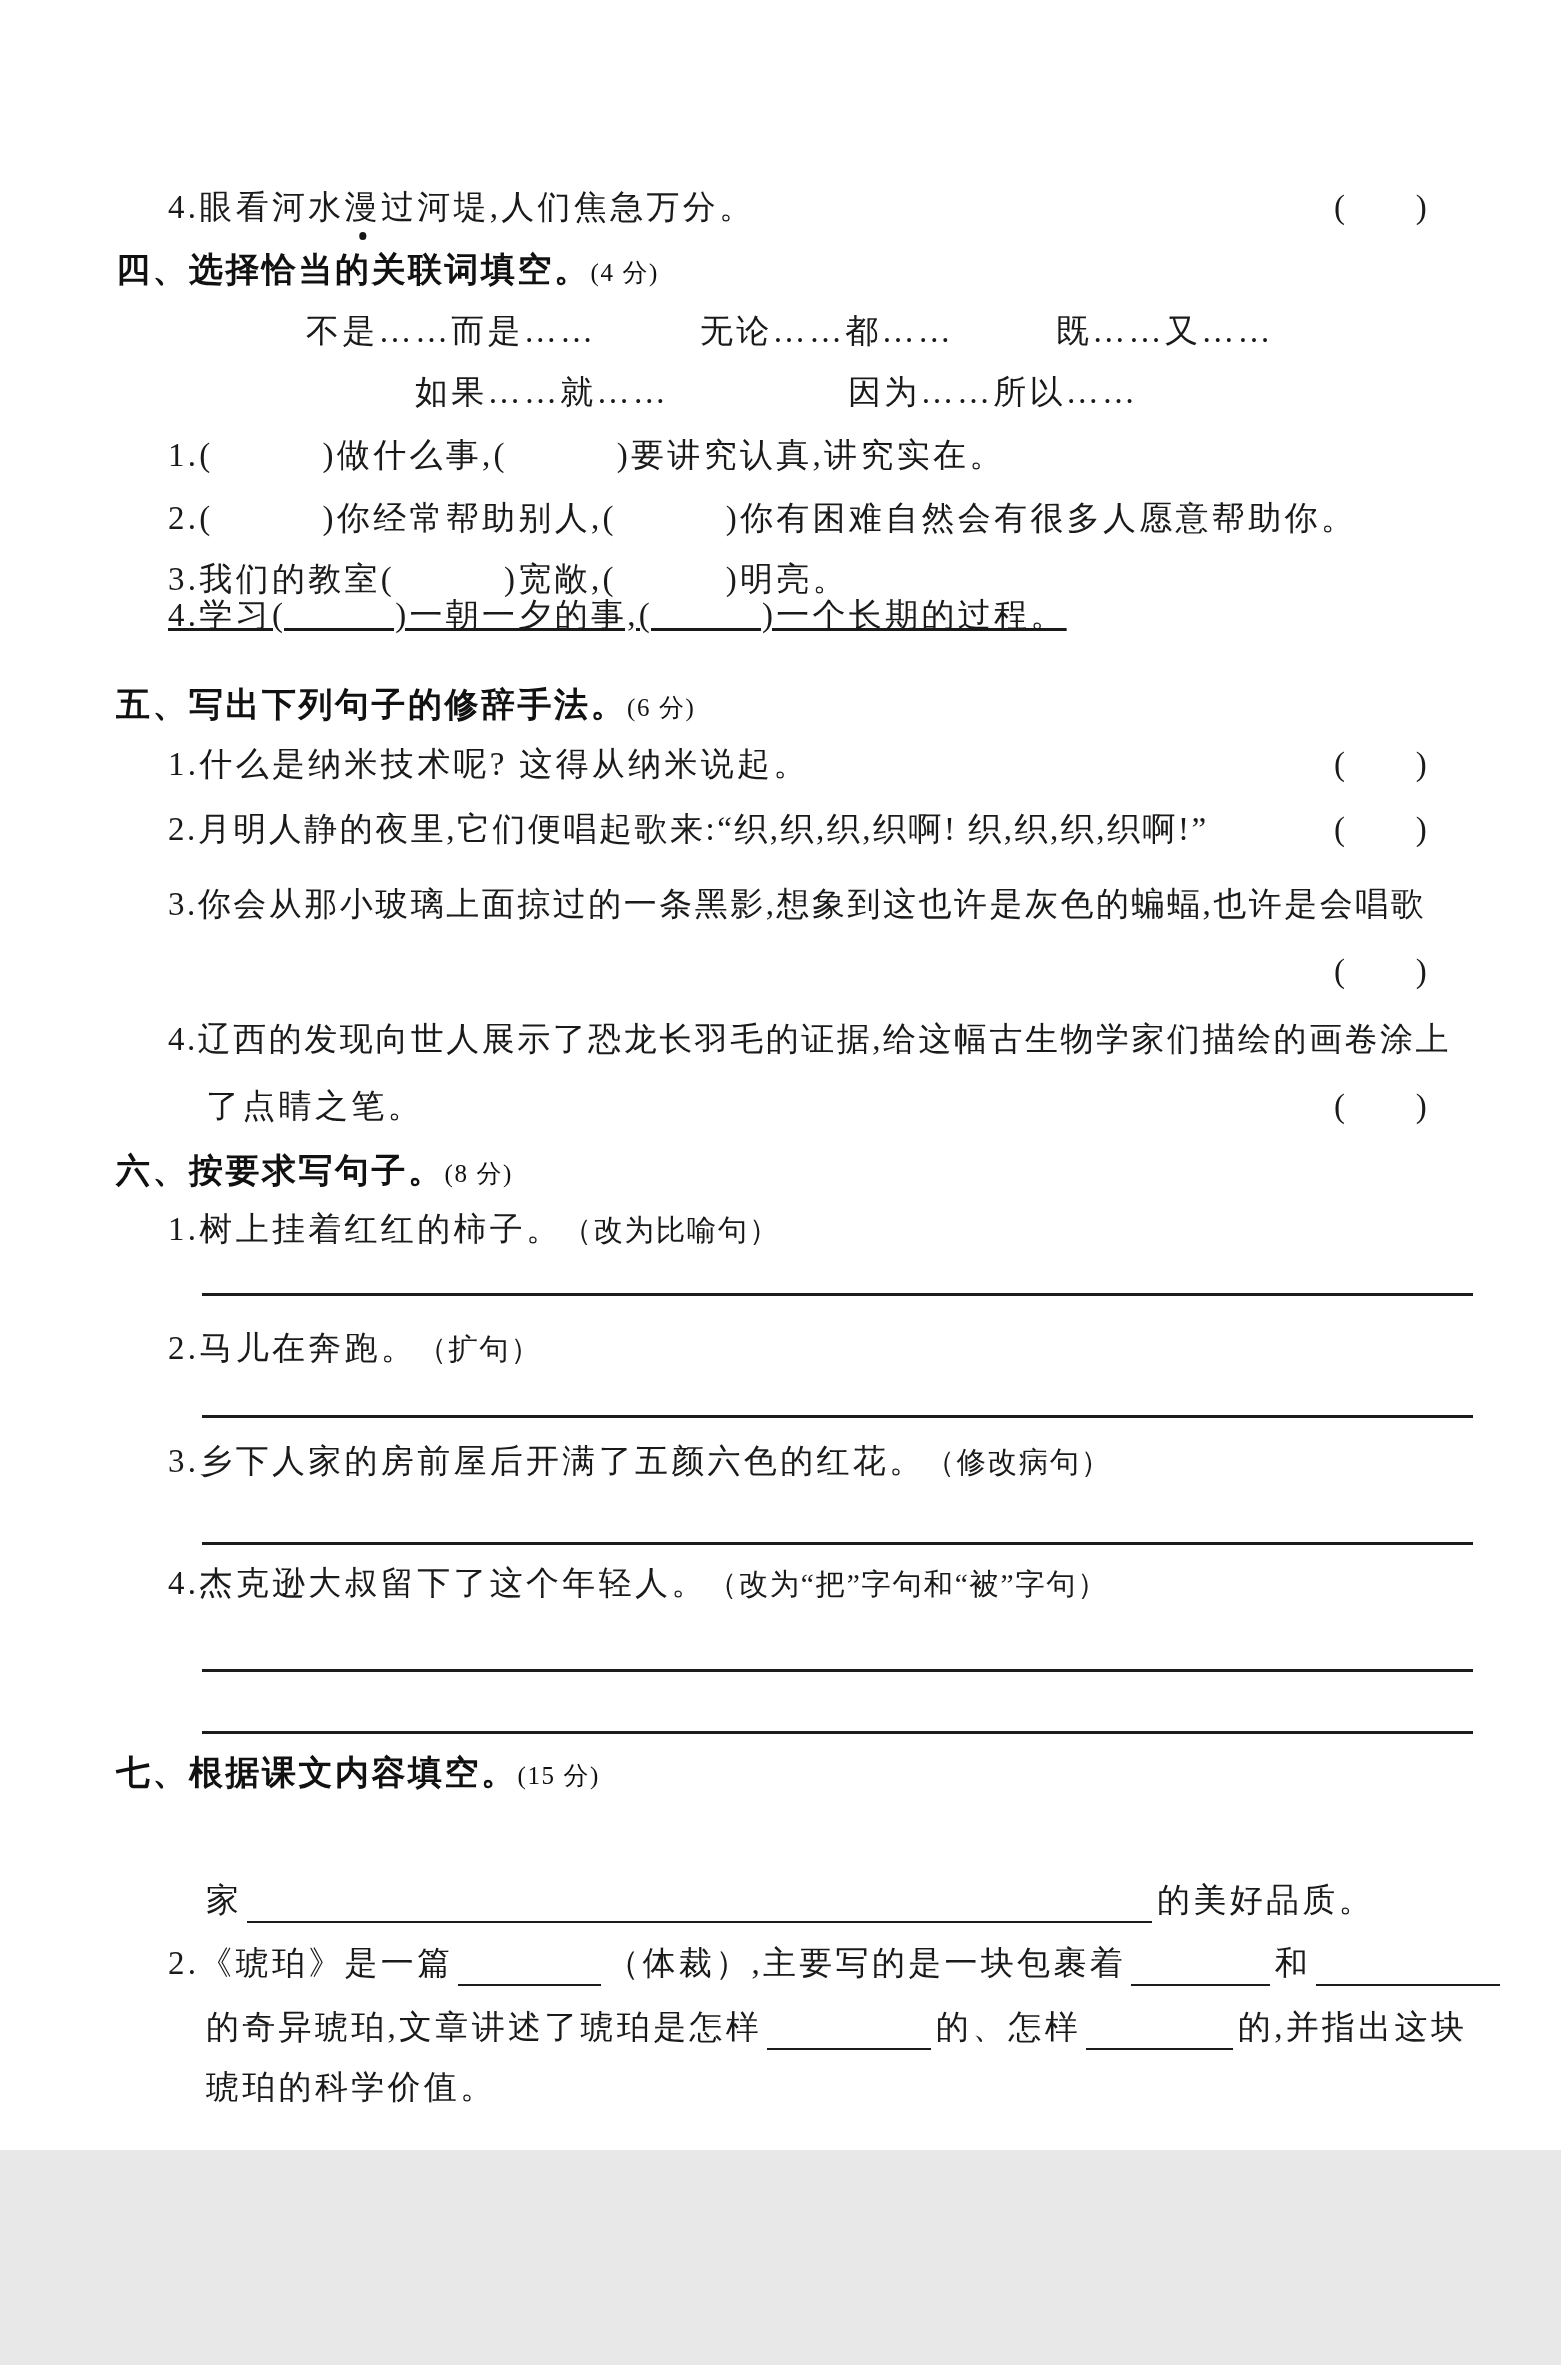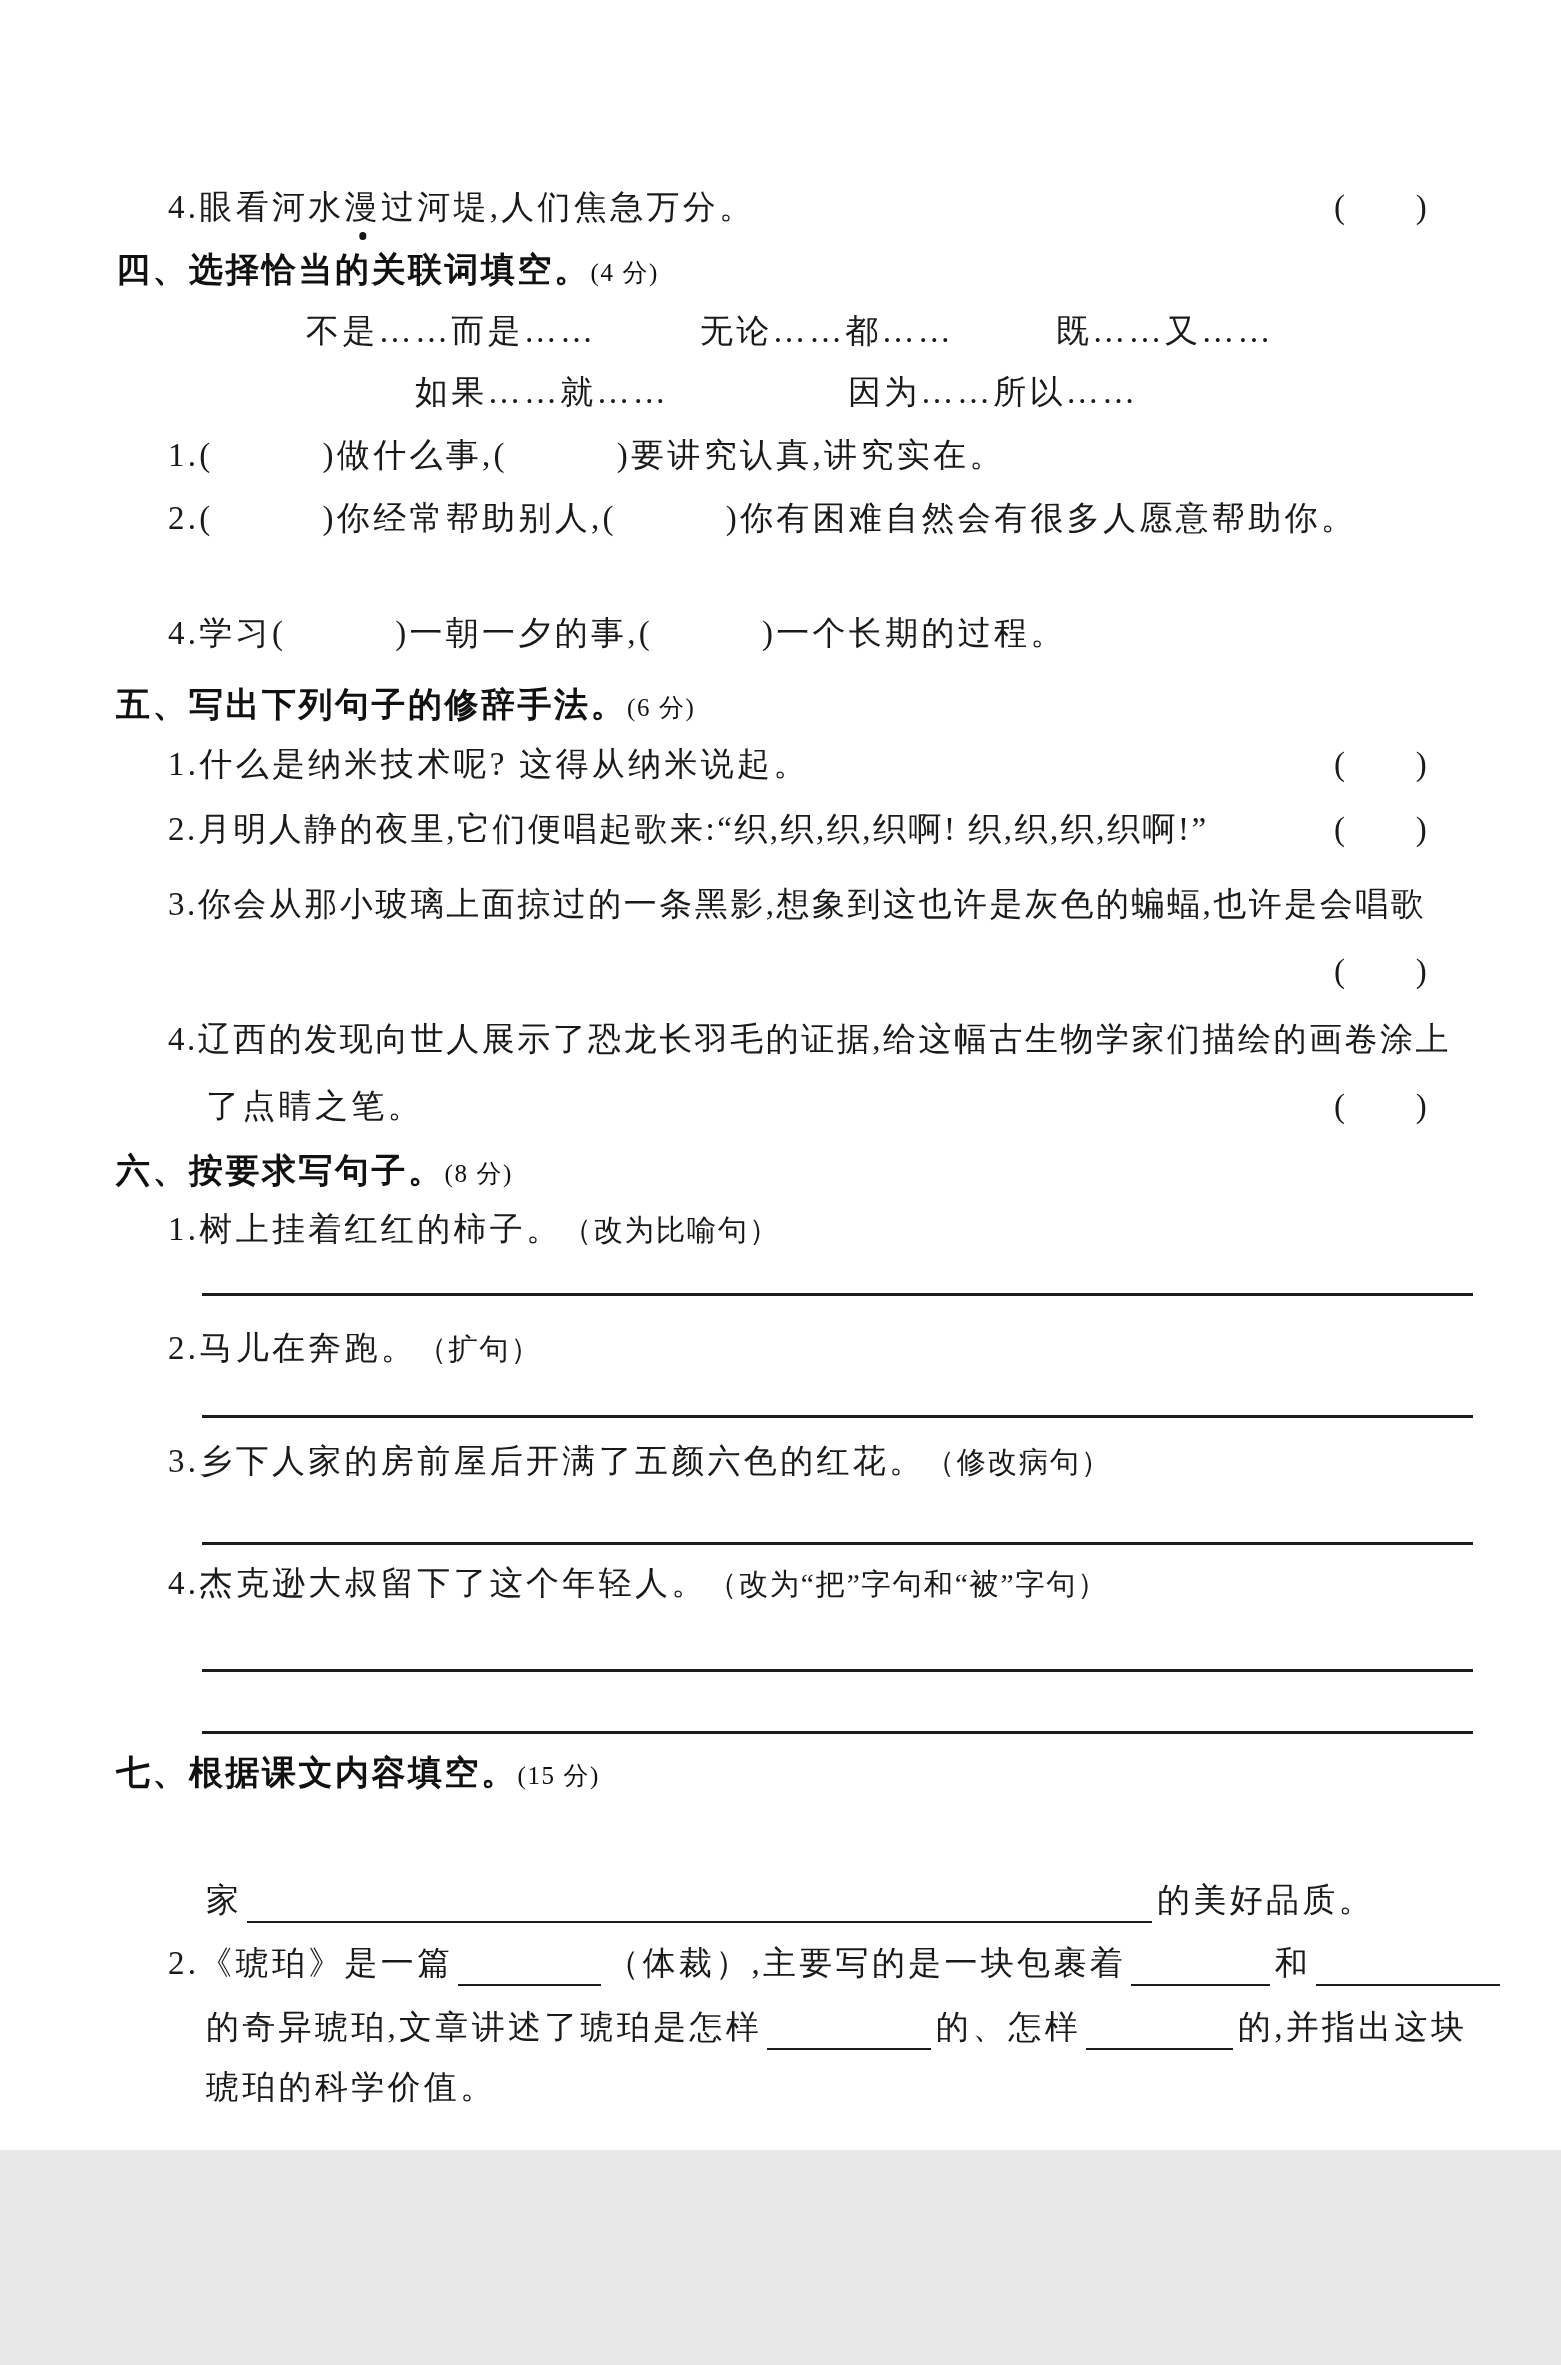--- a/index.html
+++ b/index.html
@@ -48,21 +48,22 @@
   <div class="hdr" style="top:246px;">
     <span>四、选择恰当的关联词填空。</span><span class="score">(4 分)</span>
   </div>
   <div class="row" style="top:308px;left:306px;">不是……而是……</div>
   <div class="row" style="top:308px;left:700px;">无论……都……</div>
   <div class="row" style="top:308px;left:1056px;">既……又……</div>
   <div class="row" style="top:369px;left:415px;">如果……就……</div>
   <div class="row" style="top:369px;left:848px;">因为……所以……</div>
   <div class="row" style="top:432px;left:168px;">1.(　　　)做什么事,(　　　)要讲究认真,讲究实在。</div>
   <div class="row" style="top:495px;left:168px;">2.(　　　)你经常帮助别人,(　　　)你有困难自然会有很多人愿意帮助你。</div>
-  <div class="row" style="top:610px;left:168px;">4.学习(　　　)一朝一夕的事,(　　　)一个长期的过程。</div>
+  <div class="row" style="top:556px;left:168px;">3.我们的教室(　　　)宽敞,(　　　)明亮。</div>
+  <div class="row" style="top:592px;left:168px;text-decoration:underline;">4.学习(　　　)一朝一夕的事,(　　　)一个长期的过程。</div>
 
   <div class="hdr" style="top:681px;">
     <span>五、写出下列句子的修辞手法。</span><span class="score">(6 分)</span>
   </div>
   <div class="row" style="top:741px;left:168px;">1.什么是纳米技术呢? 这得从纳米说起。</div>
   <div class="abr" style="top:741px;">(　　)</div>
 
   <div class="row tight" style="top:806px;left:168px;">2.月明人静的夜里,它们便唱起歌来:“织,织,织,织啊! 织,织,织,织啊!”</div>
   <div class="abr" style="top:806px;">(　　)</div>
 

